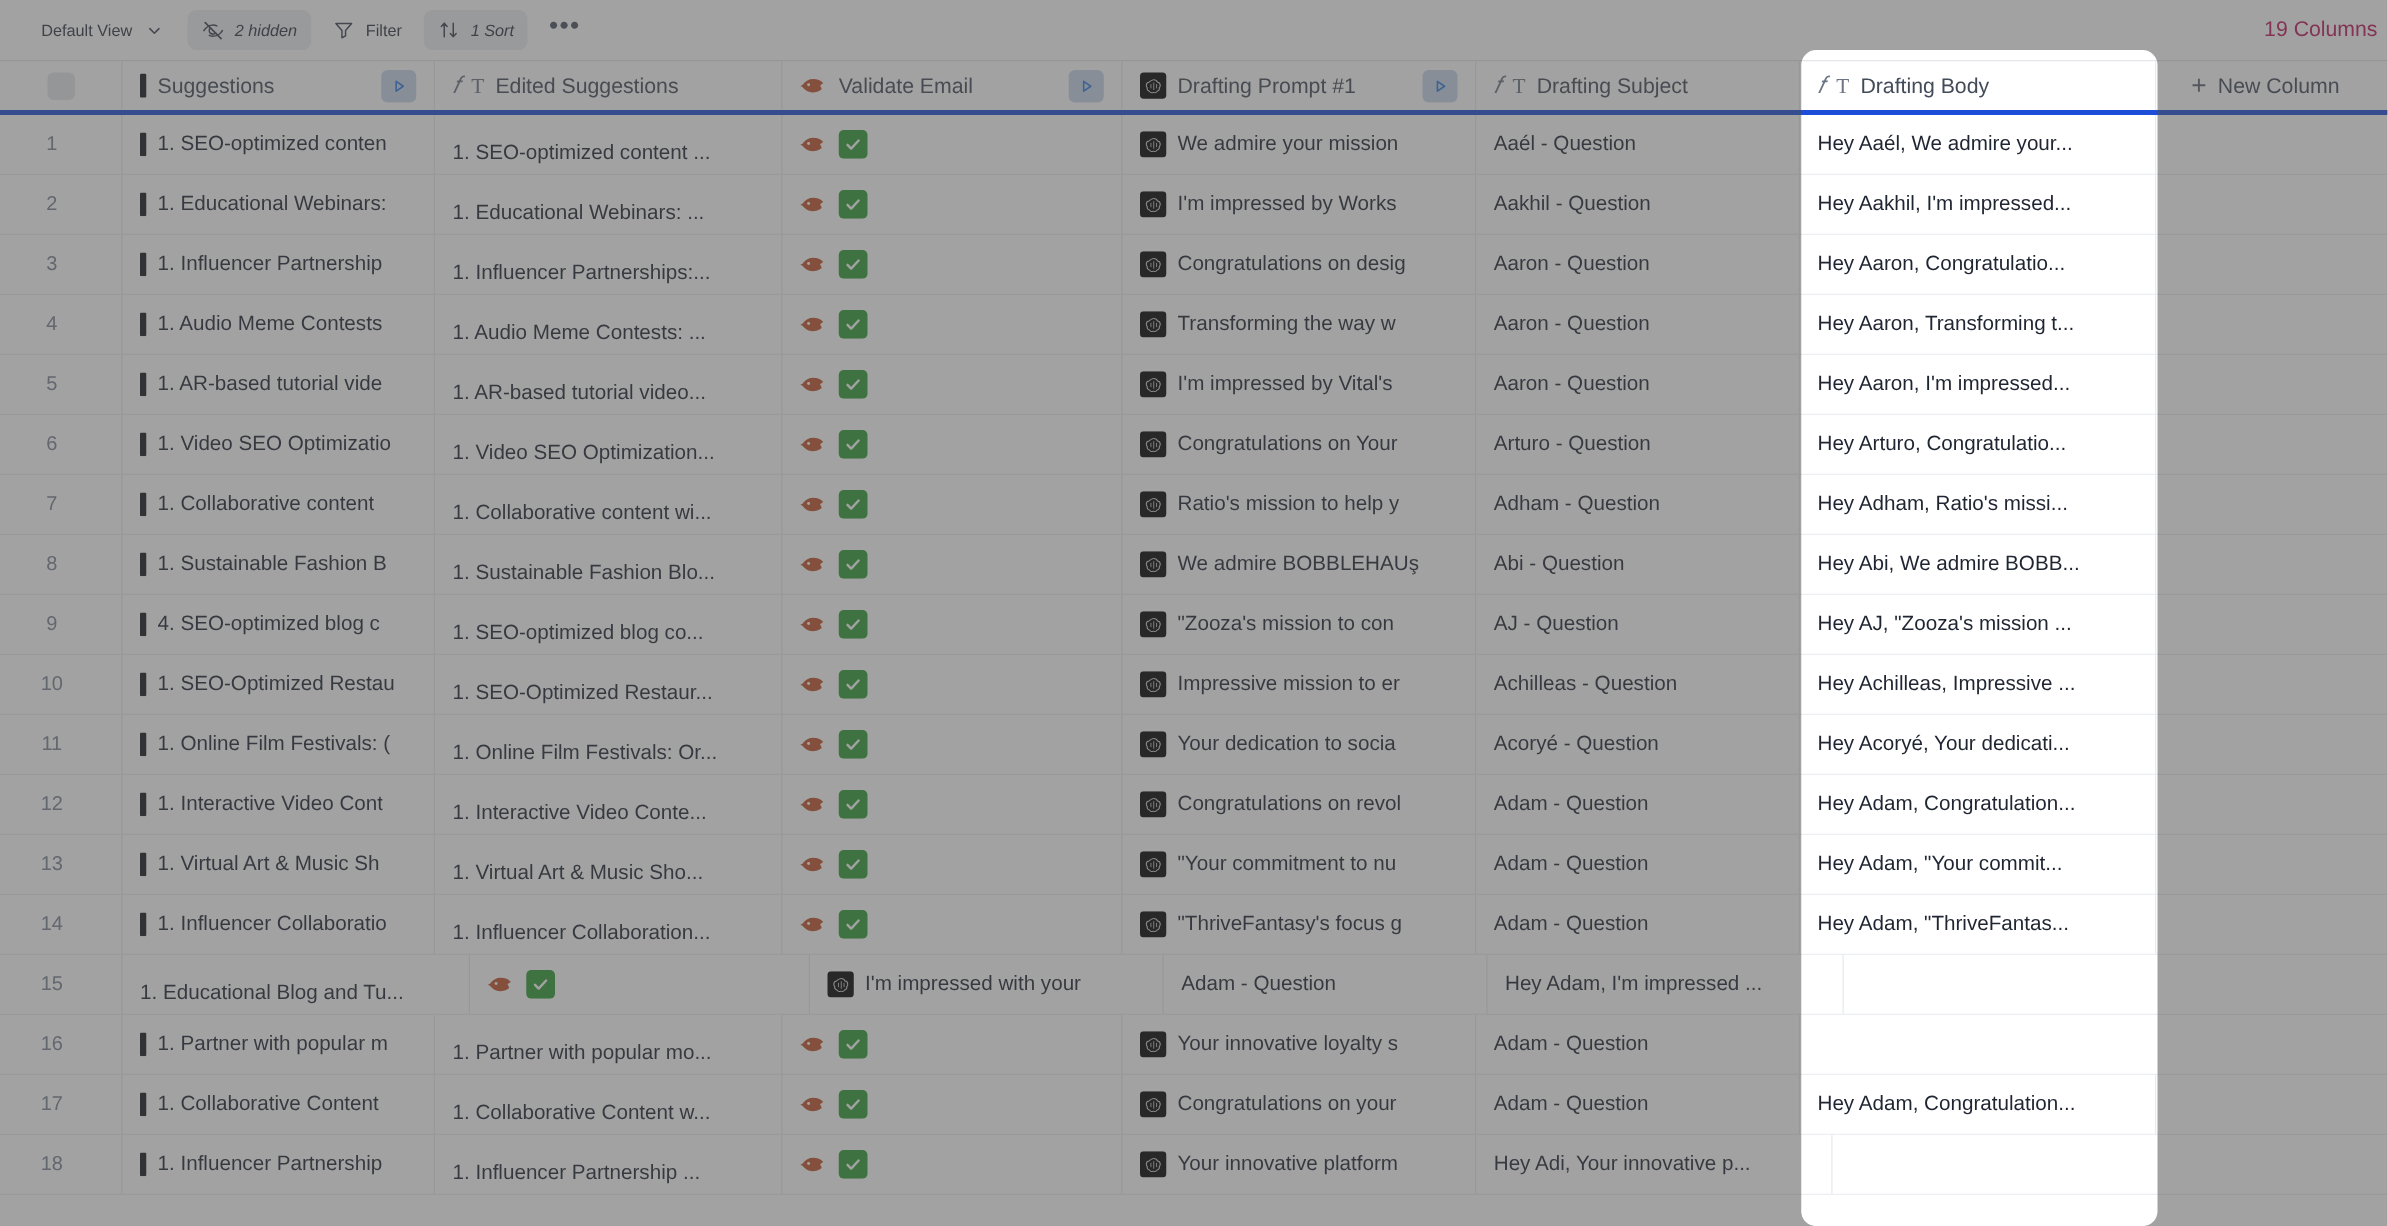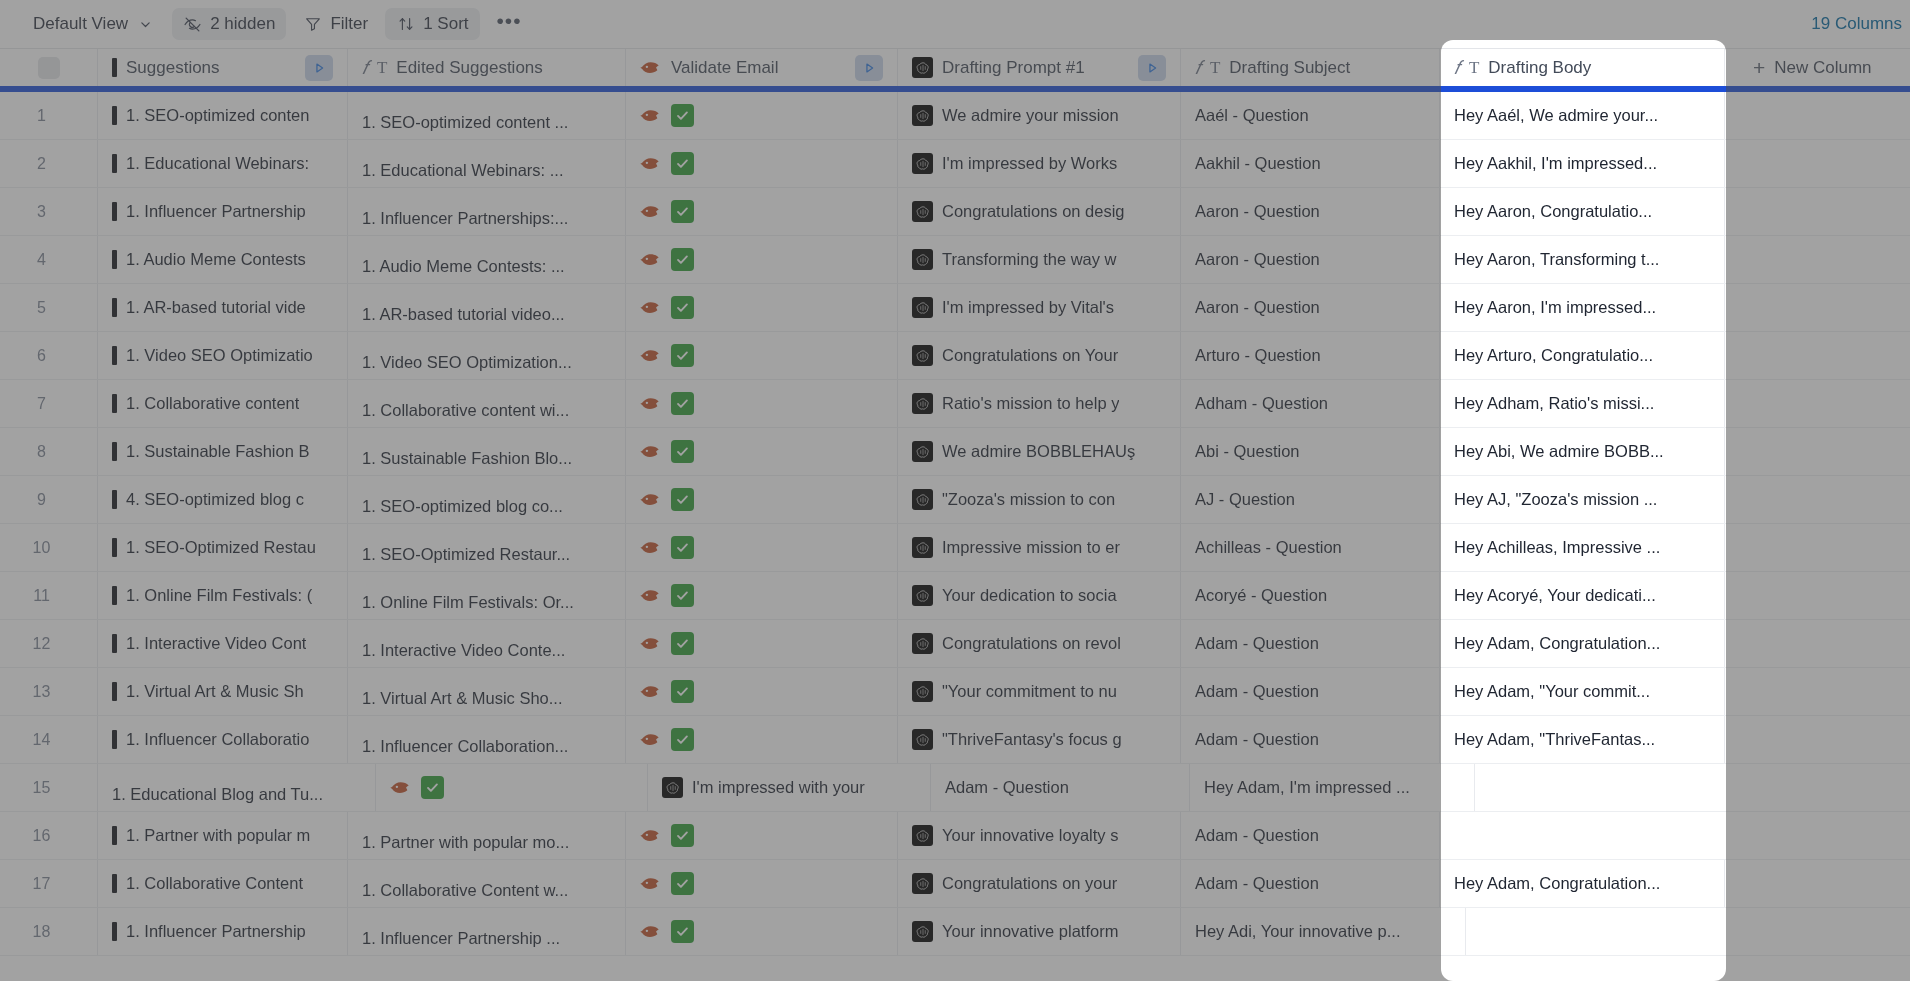--- a/index.html
+++ b/index.html
@@ -21,35 +21,35 @@
     padding: 0 22px;
     background: #ffffff;
     gap: 6px;
   }
   .tb-btn {
     display: flex; align-items: center; gap: 8px;
     height: 32px; padding: 0 11px;
     border-radius: 7px;
     font-size: 17px; color: #2f3542; white-space: nowrap;
   }
-  .tb-btn.chip { background: #eceef1; }
-  .tb-btn .lbl { font-size: 17px; }
+  .tb-btn.chip { background: #eceef1; font-style: italic; }
+  .tb-btn .lbl { font-size: 13px; }
   .tb-ico { display: flex; align-items: center; justify-content: center; width: 19px; height: 19px; flex: 0 0 19px; }
   .tb-ico svg { display: block; }
   .dots { font-size: 21px; letter-spacing: 1px; color: #4a5260; line-height: 1; padding-bottom: 7px; }
   .tb-spacer { flex: 1 1 auto; }
-  .col-count { font-size: 17px; color: #0369a1; white-space: nowrap; margin-right: -14px; }
+  .col-count { font-size: 17px; color: #be185d; white-space: nowrap; margin-right: -14px; }
 
   
   .grid { position: absolute; top: 48px; left: 0; width: 1910px; height: 933px; background: #fff; }
 
   .hdr-row {
     display: flex; height: 44px; align-items: stretch;
     border-top: 1px solid #e3e5e9;
-    border-bottom: 6px solid #1d4ed8;
+    border-bottom: 4px solid #1d4ed8;
     background: #ffffff;
   }
   .row {
     display: flex; height: 48px; align-items: stretch;
     border-bottom: 1px solid #eceef1;
     background: #ffffff;
   }
 
   .cell { display: flex; align-items: center; border-right: 1px solid #e8eaee; overflow: hidden; white-space: nowrap; }
   .hdr-cell { display: flex; align-items: center; border-right: 1px solid #e8eaee; overflow: hidden; white-space: nowrap; gap: 9px; padding: 0 14px; }

